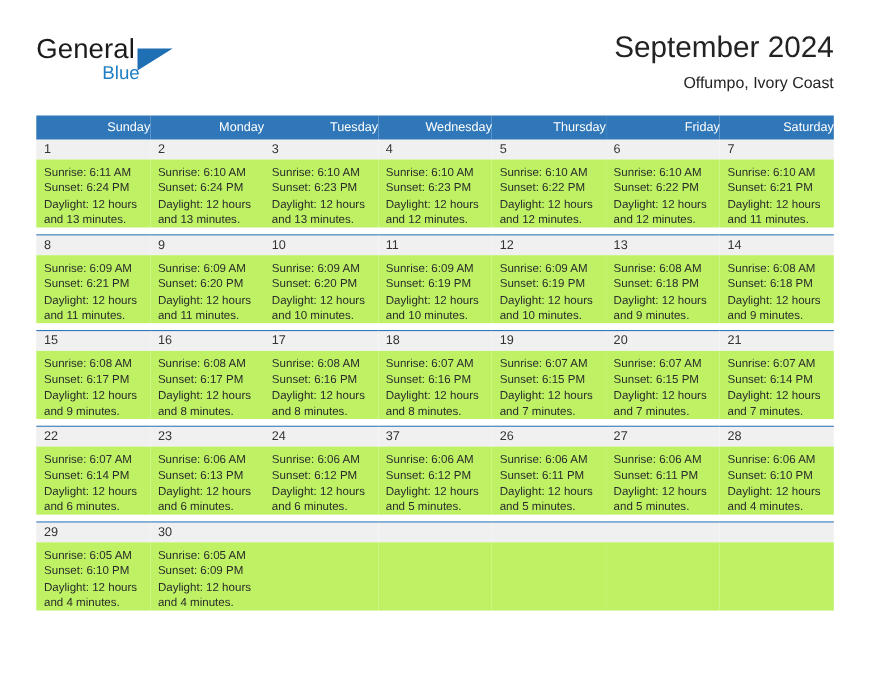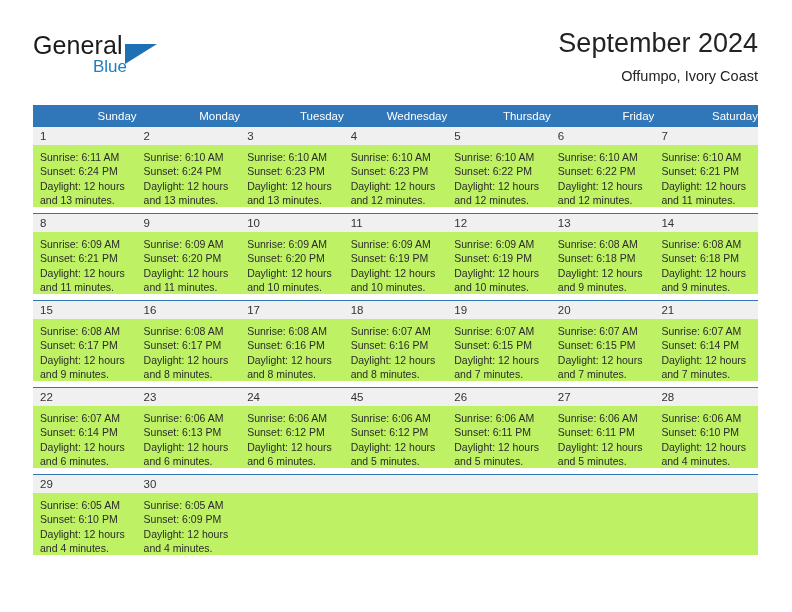--- a/index.html
+++ b/index.html
@@ -411,21 +411,21 @@
           <td>
             <div class="daynum">24</div>
             <div class="cell-body">
               <div class="cell-line">Sunrise: 6:06 AM</div>
               <div class="cell-line">Sunset: 6:12 PM</div>
               <div class="cell-line">Daylight: 12 hours</div>
               <div class="cell-line">and 6 minutes.</div>
             </div>
           </td>
           <td>
-            <div class="daynum">45</div>
+            <div class="daynum">37</div>
             <div class="cell-body">
               <div class="cell-line">Sunrise: 6:06 AM</div>
               <div class="cell-line">Sunset: 6:12 PM</div>
               <div class="cell-line">Daylight: 12 hours</div>
               <div class="cell-line">and 5 minutes.</div>
             </div>
           </td>
           <td>
             <div class="daynum">26</div>
             <div class="cell-body">

